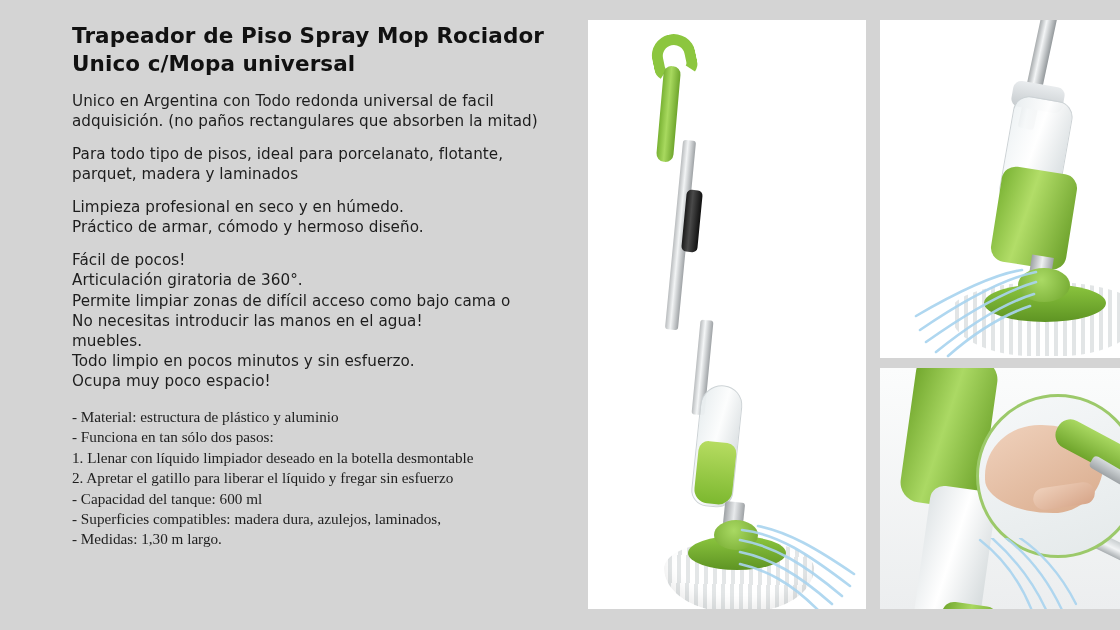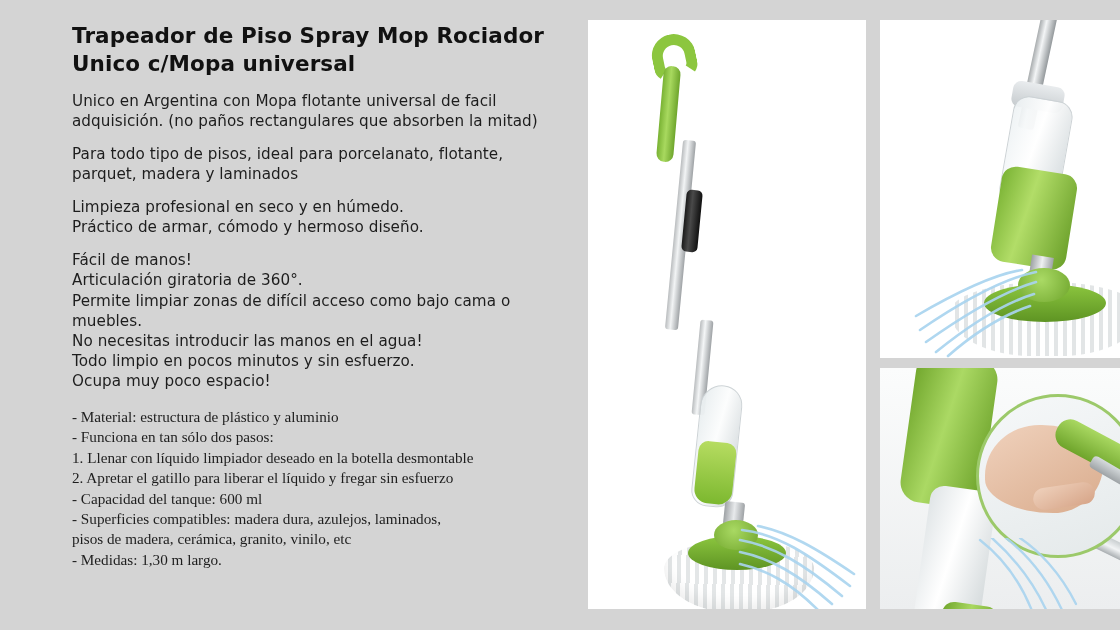--- a/index.html
+++ b/index.html
@@ -216,52 +216,51 @@
 <div id="page">
 
   <div class="text-col">
 
     <h1 class="title">
       <span class="line">Trapeador de Piso Spray Mop Rociador</span>
       <span class="line">Unico c/Mopa universal</span>
     </h1>
 
     <p class="para">
-      <span class="line">Unico en Argentina con Mopa flotante universal de facil</span>
+      <span class="line">Unico en Argentina con Todo redonda universal de facil</span>
       <span class="line">adquisición. (no paños rectangulares que absorben la mitad)</span>
     </p>
 
     <p class="para">
       <span class="line">Para todo tipo de pisos, ideal para porcelanato, flotante,</span>
       <span class="line">parquet, madera y laminados</span>
     </p>
 
     <p class="para">
       <span class="line">Limpieza profesional en seco y en húmedo.</span>
       <span class="line">Práctico de armar, cómodo y hermoso diseño.</span>
     </p>
 
     <p class="para">
-      <span class="line">Fácil de manos!</span>
+      <span class="line">Fácil de pocos!</span>
       <span class="line">Articulación giratoria de 360°.</span>
       <span class="line">Permite limpiar zonas de difícil acceso como bajo cama o</span>
+      <span class="line">No necesitas introducir las manos en el agua!</span>
       <span class="line">muebles.</span>
-      <span class="line">No necesitas introducir las manos en el agua!</span>
       <span class="line">Todo limpio en pocos minutos y sin esfuerzo.</span>
       <span class="line">Ocupa muy poco espacio!</span>
     </p>
 
     <div class="bullets">
       <span class="line">- Material: estructura de plástico y aluminio</span>
       <span class="line">- Funciona en tan sólo dos pasos:</span>
       <span class="line">1. Llenar con líquido limpiador deseado en la botella desmontable</span>
       <span class="line">2. Apretar el gatillo para liberar el líquido y fregar sin esfuerzo</span>
       <span class="line">- Capacidad del tanque: 600 ml</span>
       <span class="line">- Superficies compatibles: madera dura, azulejos, laminados,</span>
-      <span class="line">pisos de madera, cerámica, granito, vinilo, etc</span>
       <span class="line">- Medidas: 1,30 m largo.</span>
     </div>
   </div>
 
   <div class="photo" id="photo-main">
     <div class="m-handle-loop"></div>
     <div class="m-grip"></div>
     <div class="m-pole1"></div>
     <div class="m-collar"></div>
     <div class="m-pole2"></div>

